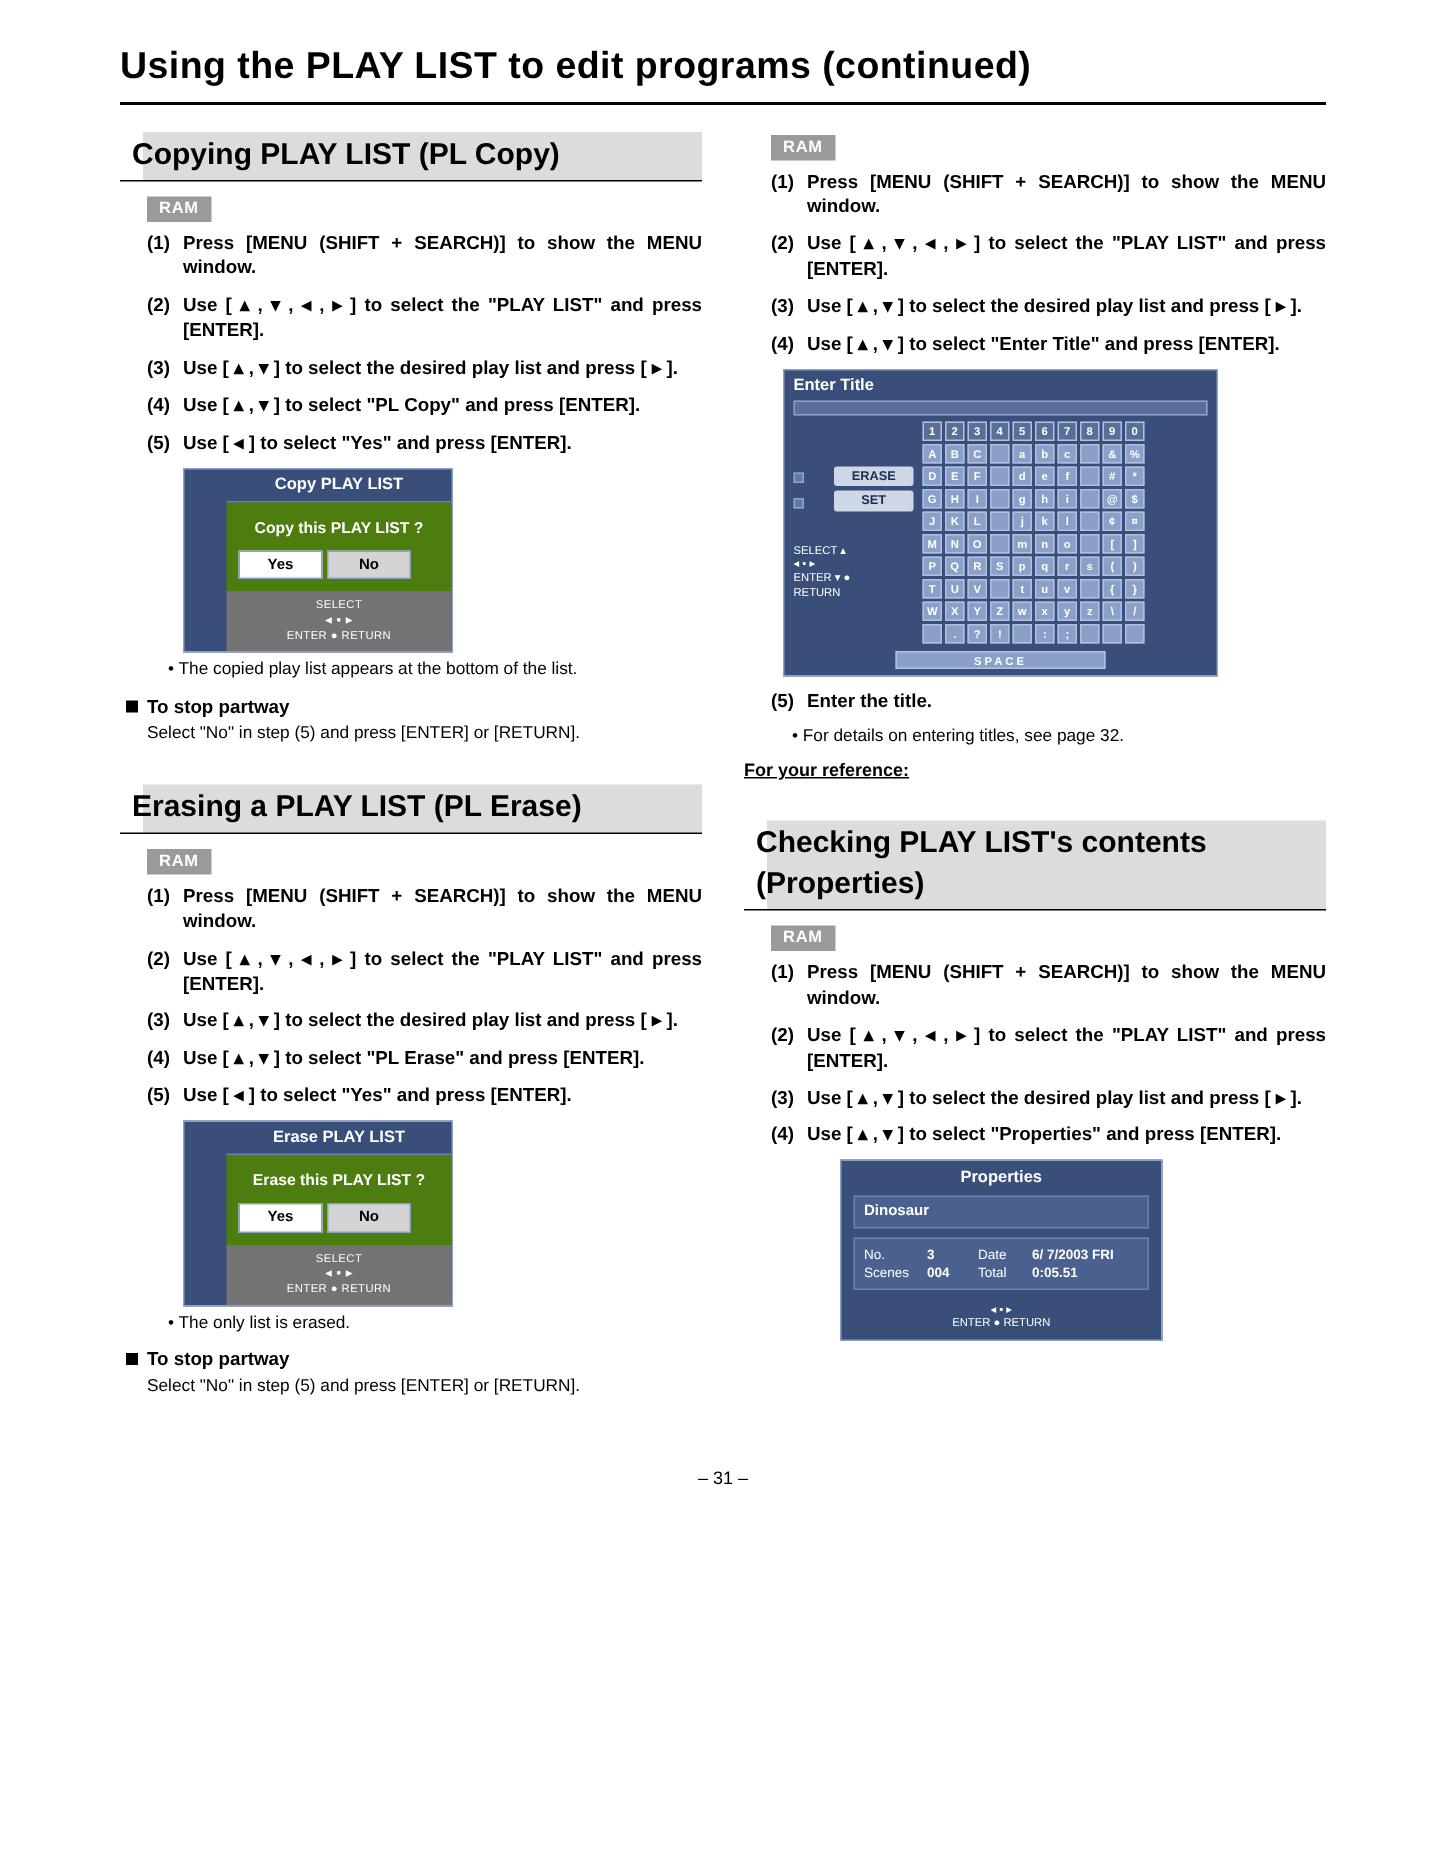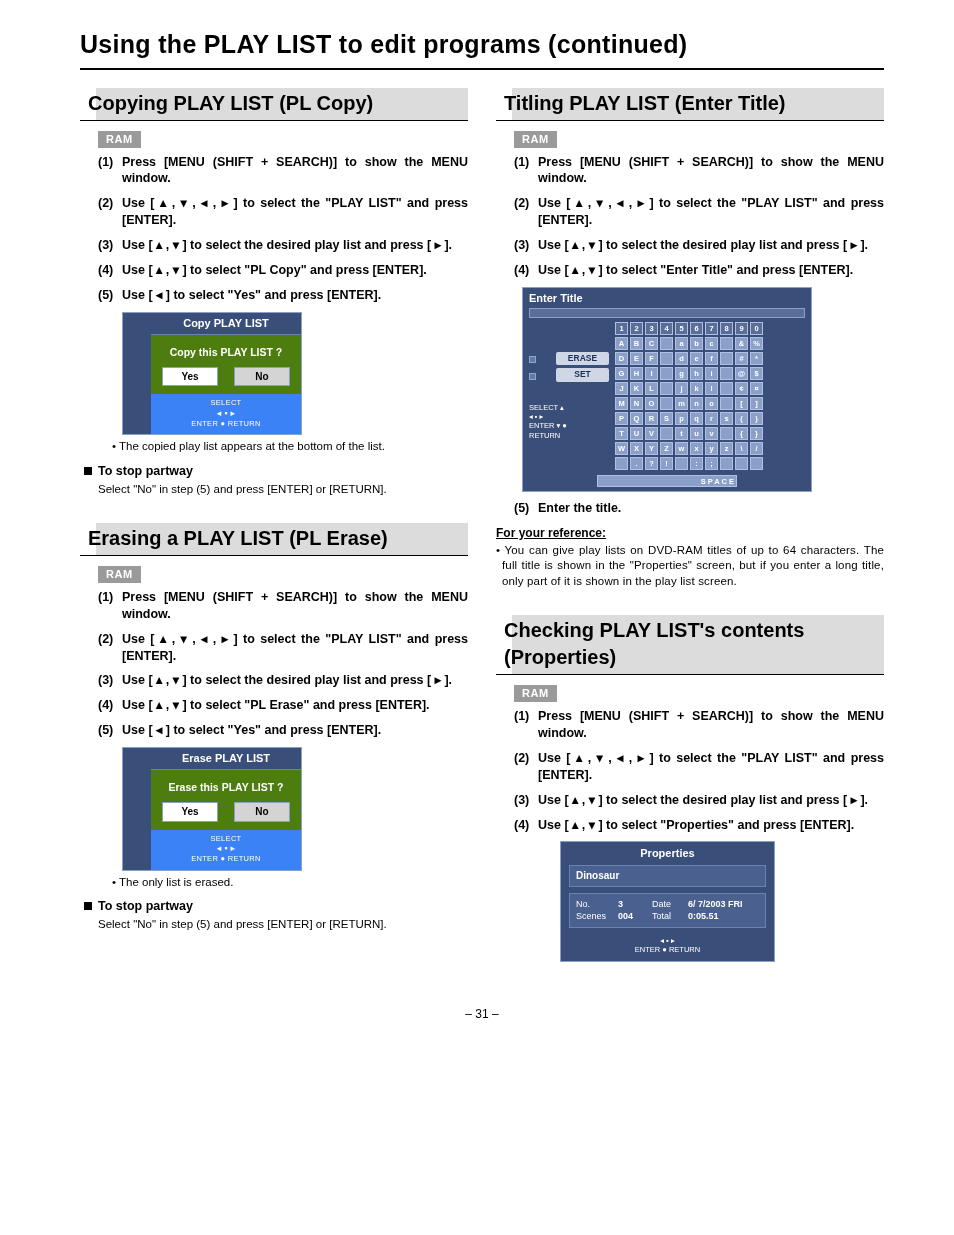--- a/index.html
+++ b/index.html
@@ -93,35 +93,34 @@
   }
   .dialog-mid {
     background: #4d7c0f;
     text-align: center;
     padding: 10px 8px 8px;
     font-weight: bold;
     font-size: 10.5px;
   }
   .yn-row {
     display: flex;
-    justify-content: center;
-    gap: 16px;
+    gap: 3px;
     margin-top: 8px;
     font-size: 10px;
   }
   .yn-btn {
     width: 56px;
     padding: 2px 0;
     text-align: center;
     font-weight: bold;
   }
   .yn-yes { background: #fff; color: #000; border: 1px solid #8aa0c8; }
   .yn-no  { background: #d4d4d4; color: #000; border: 1px solid #8aa0c8; }
   .dialog-foot {
-    background: #3b82f6;
+    background: #737373;
     text-align: center;
     padding: 4px 0 6px;
     font-size: 7.5px;
     letter-spacing: 0.3px;
     line-height: 1.25;
   }
   .dialog-foot .tiny-icons { font-size: 9px; }
 
   
   .et-dialog {
@@ -178,21 +177,21 @@
     color: #fff;
   }
   .et-key.dark { background: #5a6e9a; }
   .et-space-row { display:flex; justify-content:center; margin-top:3px;}
   .et-space {
     width: 140px;
     height: 12px;
     background: #8aa0c8;
     border: 1px solid #b0c0e0;
     font-size: 7.5px;
-    text-align: right;
+    text-align: center;
     line-height: 11px;
     font-weight: bold;
     letter-spacing: 2px;
   }
 
   .ref-head {
     font-weight: bold;
     font-size: 12px;
     margin: 6px 0 2px 0;
     text-decoration: underline;
@@ -357,21 +356,20 @@
 
       <div class="note-line">• The only list is erased.</div>
       <div class="sub-head">To stop partway</div>
       <div class="sub-body">Select "No" in step (5) and press [ENTER] or [RETURN].</div>
     </div>
   </div>
 
   <div class="col">
 
     <div class="section">
-      <div class="sec-title">Titling PLAY LIST (Enter Title)</div>
       <div class="ram-badge">RAM</div>
       <div class="steps">
         <div class="step">
             <span class="step-num">(1)</span>
             <span class="step-body">Press [MENU (SHIFT + SEARCH)] to show the MENU window.</span>
           </div>
         <div class="step">
             <span class="step-num">(2)</span>
             <span class="step-body">Use [ ▴ ,  ▾ ,  ◂ ,  ▸ ] to select the "PLAY LIST" and press [ENTER].</span>
           </div>
@@ -533,23 +531,23 @@
           <div class="et-space">SPACE</div>
         </div>
       </div>
 
       <div class="steps">
         <div class="step">
             <span class="step-num">(5)</span>
             <span class="step-body">Enter the title.</span>
           </div>
       </div>
+      <div class="note-line">• For details on entering titles, see page 32.</div>
 
       <div class="ref-head">For your reference:</div>
-      <div class="ref-body">You can give play lists on DVD-RAM titles of up to 64 characters. The full title is shown in the "Properties" screen, but if you enter a long title, only part of it is shown in the play list screen.</div>
     </div>
 
     <div class="section">
       <div class="sec-title">Checking PLAY LIST's contents (Properties)</div>
       <div class="ram-badge">RAM</div>
       <div class="steps">
         <div class="step">
             <span class="step-num">(1)</span>
             <span class="step-body">Press [MENU (SHIFT + SEARCH)] to show the MENU window.</span>
           </div>

